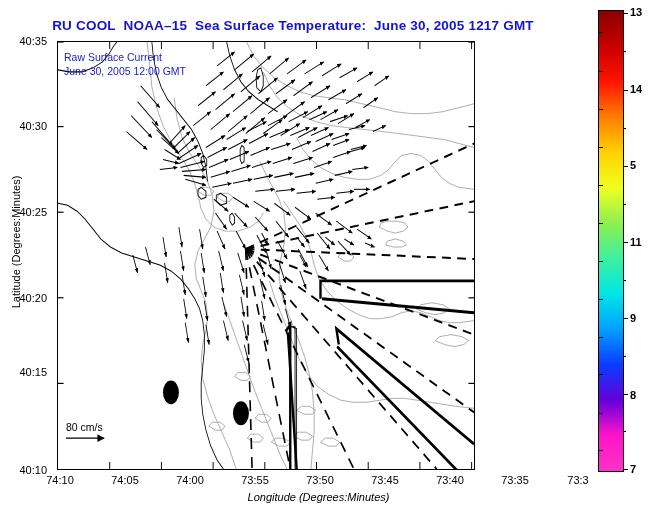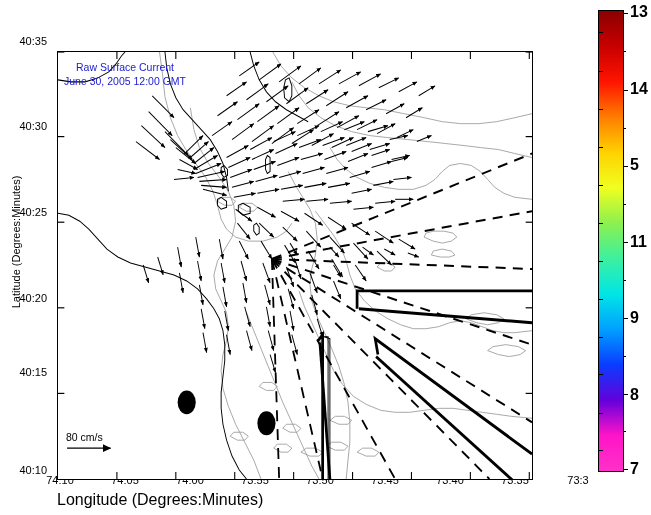--- a/index.html
+++ b/index.html
@@ -10,71 +10,71 @@
 
   
   .chart-title{
     position:absolute;left:0;top:18px;width:586px;text-align:center;
     font-size:13.5px;font-weight:bold;color:#1414d2;letter-spacing:.2px;
     white-space:pre;
   }
 
   
   #plot{
-    position:absolute;left:57px;top:51px;width:476px;height:429px;
+    position:absolute;left:57px;top:41px;width:418px;height:429px;
     border:1.4px solid #000;background:#fff;box-sizing:border-box;
     overflow:hidden;
-    text-align:center;
   }
   #plotsvg{position:absolute;left:0;top:0;width:100%;height:100%;display:block;}
 
   
   .inplot-note{
     position:absolute;left:6px;top:8px;color:#1a1ad0;font-size:10.5px;
     line-height:14px;white-space:pre;pointer-events:none;
   }
   .scale-note{
     position:absolute;left:8px;bottom:36px;color:#000;font-size:10.5px;
     white-space:pre;
   }
   .ytick-wrap{position:absolute;left:0;top:0;width:53px;height:492px;}
   .ytick-lbl{position:absolute;right:6px;font-size:11px;color:#000;
              transform:translateY(-50%);white-space:nowrap;}
   .xtick-lbl{position:absolute;top:474px;font-size:11px;color:#000;
              transform:translateX(-50%);white-space:nowrap;}
 
   .axis-title-x{
-    position:absolute;left:57px;top:491px;width:523px;text-align:left;
-    font-size:16px;color:#000;white-space:nowrap;
+    position:absolute;left:57px;top:491px;width:523px;text-align:center;
+    font-size:11px;color:#000;white-space:nowrap;font-style:italic;
   }
   .axis-title-y{
     position:absolute;left:-84px;top:236px;width:200px;text-align:center;
     font-size:11px;color:#000;white-space:nowrap;
     transform:rotate(-90deg);transform-origin:center center;
   }
 
   
   #cbar{
     position:absolute;left:598px;top:10px;width:26px;height:462px;
     border:1.2px solid #000;box-sizing:border-box;
   }
   #cbar-grad{position:absolute;inset:0;}
   .cbar-tick{position:absolute;left:100%;width:5px;height:1px;background:#000;}
   .cbar-tick.minor{width:3px;}
   .cbar-tick-in{position:absolute;left:0;width:4px;height:1px;background:#000;}
   .cbar-lbl{
-    position:absolute;left:630px;font-size:16px;font-weight:bold;color:#000;
+    position:absolute;left:630px;font-size:11px;font-weight:bold;color:#000;
     transform:translateY(-50%);white-space:nowrap;
   }
 </style>
 </head>
 <body>
 
 <div id="root">
 
+  <div class="chart-title" style="color: rgb(20, 20, 210);">RU COOL  NOAA–15  Sea Surface Temperature:  June 30, 2005 1217 GMT</div>
 
   <div class="ytick-wrap">
     <div class="ytick-lbl" style="top:41px">40:35</div>
     <div class="ytick-lbl" style="top:126px">40:30</div>
     <div class="ytick-lbl" style="top:212px">40:25</div>
     <div class="ytick-lbl" style="top:298px">40:20</div>
     <div class="ytick-lbl" style="top:372px">40:15</div>
     <div class="ytick-lbl" style="top:470px">40:10</div>
   </div>
 

